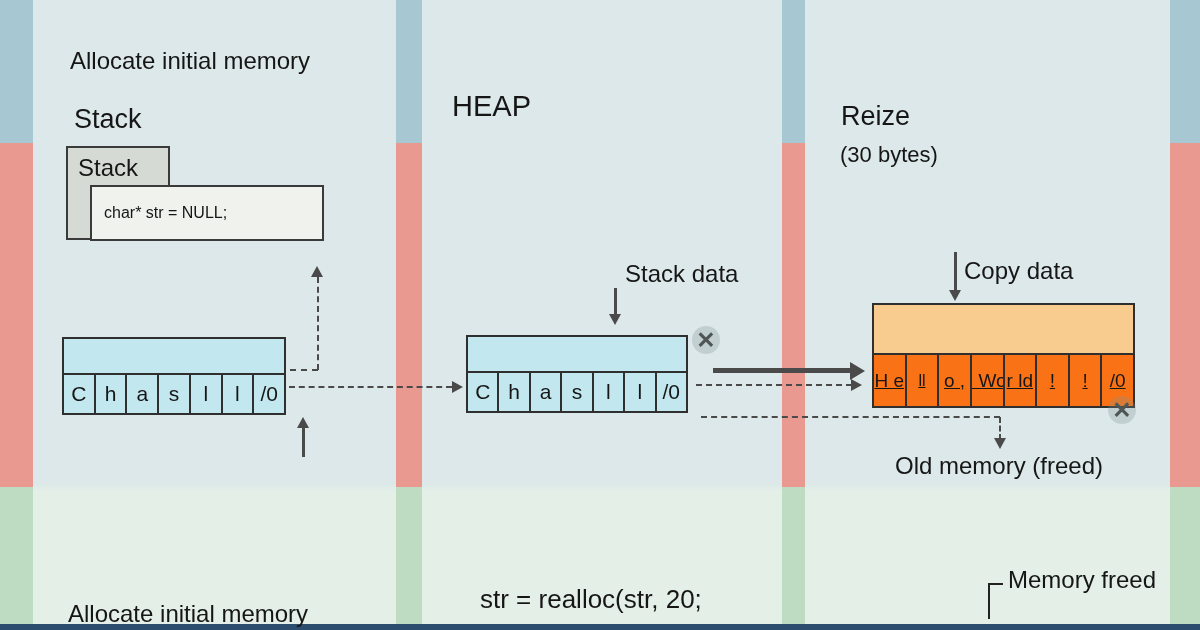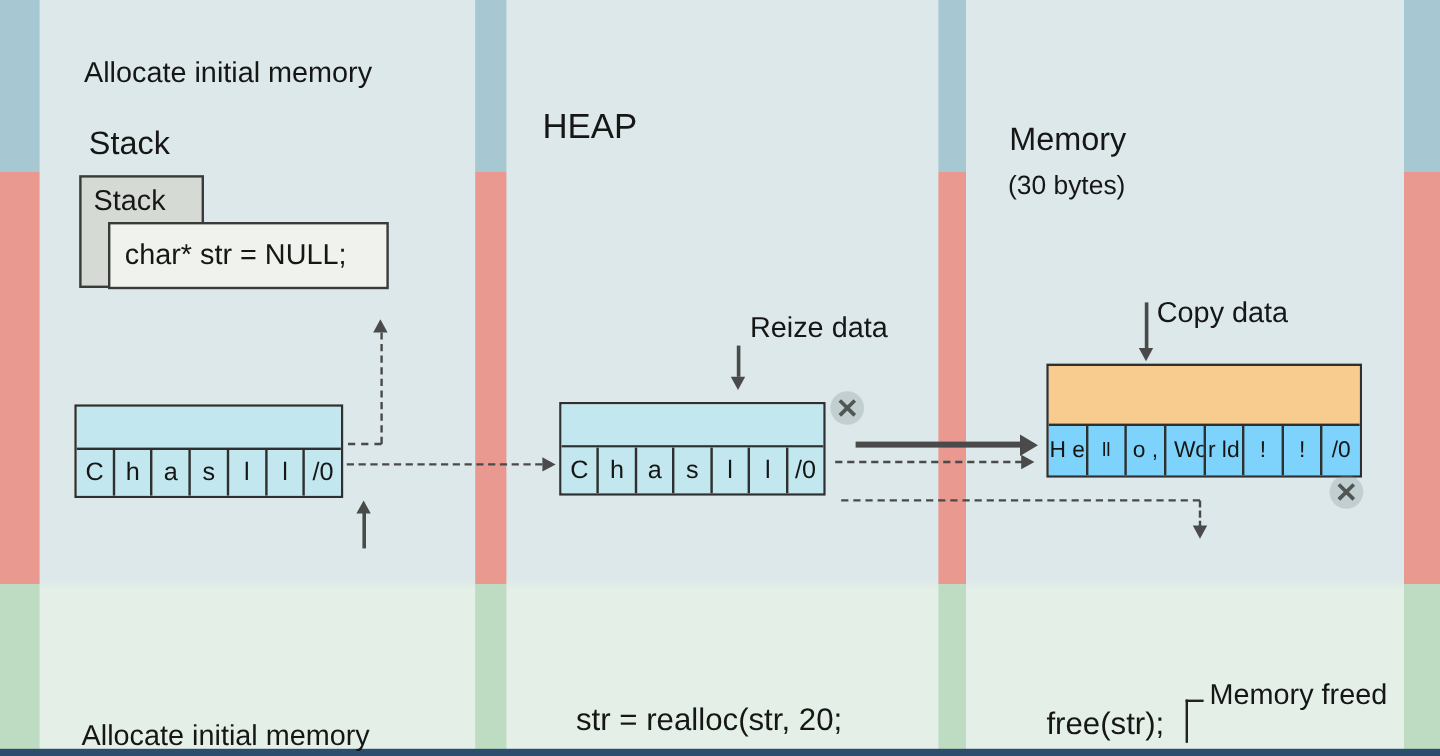--- a/index.html
+++ b/index.html
@@ -63,21 +63,21 @@
   <div class="bottom-bar"></div>
 
   <div class="txt" style="left:70px; top:47px; font-size:24px;">Allocate initial memory</div>
 
   <div class="txt h1" style="left:74px; top:104px; font-size:27px;">Stack</div>
 
   <div class="box" style="left:66px; top:146px; width:104px; height:94px; background:#d6dad5;">
     <div class="txt h1" style="left:10px; top:6px; font-size:24px;">Stack</div>
   </div>
   <div class="box" style="left:90px; top:185px; width:234px; height:56px; background:#eff2ed; display:flex; align-items:center;">
-    <span class="h1" style="font-size:24px; padding-left:12px; white-space:nowrap;">char* str = NULL;</span>
+    <span class="h1" style="font-size:16px; padding-left:12px; white-space:nowrap;">char* str = NULL;</span>
   </div>
 
 
   <div class="array" style="left:62px; top:337px; width:224px;">
     <div class="topbar" style="height:36px; background:#c2e7ee;"></div>
     <div class="row" style="height:38px; background:#c2e7ee;">
       <div class="cell">C</div>
       <div class="cell">h</div>
       <div class="cell">a</div>
       <div class="cell">s</div>
@@ -94,21 +94,21 @@
   <div class="dash-h" style="left:289px; top:386px; width:163px;"></div>
   <div class="tri right" style="left:452px; top:381px;"></div>
 
   <div class="line-v" style="left:302px; top:427px; height:30px;"></div>
   <div class="tri up" style="left:297px; top:417px;"></div>
 
   <div class="txt" style="left:68px; top:600px; font-size:24px;">Allocate initial memory</div>
 
   <div class="txt h1" style="left:452px; top:90px; font-size:29px;">HEAP</div>
 
-  <div class="txt" style="left:625px; top:260px; font-size:24px;">Reize data</div>
+  <div class="txt" style="left:625px; top:260px; font-size:24px;">Stack data</div>
   <div class="line-v" style="left:614px; top:288px; height:26px;"></div>
   <div class="tri down" style="left:609px; top:314px;"></div>
 
   <div class="array" style="left:466px; top:335px; width:222px;">
     <div class="topbar" style="height:36px; background:#c2e7ee;"></div>
     <div class="row" style="height:38px; background:#c2e7ee;">
       <div class="cell">C</div>
       <div class="cell">h</div>
       <div class="cell">a</div>
       <div class="cell">s</div>
@@ -127,42 +127,42 @@
   <div class="tri right" style="left:851px; top:379px;"></div>
 
   <div class="dash-h" style="left:701px; top:416px; width:299px;"></div>
   <div class="dash-v" style="left:999px; top:417px; height:23px;"></div>
   <div class="tri down" style="left:994px; top:438px;"></div>
 
   <div class="txt" style="left:480px; top:584px; font-size:26px;">
     <span class="h1">str</span><span> = realloc(str, 20;</span>
   </div>
 
-  <div class="txt h1" style="left:841px; top:101px; font-size:27px;">Memory</div>
+  <div class="txt h1" style="left:841px; top:101px; font-size:27px;">Reize</div>
   <div class="txt" style="left:840px; top:142px; font-size:22px;">(30 bytes)</div>
 
-  <div class="txt" style="left:964px; top:247px; font-size:24px;">Copy data</div>
+  <div class="txt" style="left:964px; top:257px; font-size:24px;">Copy data</div>
   <div class="line-v" style="left:954px; top:252px; height:38px;"></div>
   <div class="tri down" style="left:949px; top:290px;"></div>
 
   <div class="array" style="left:872px; top:303px; width:263px;">
     <div class="topbar" style="height:50px; background:#f8cc8e;"></div>
-    <div class="row" style="height:41px; background:#7dd3fc;">
+    <div class="row" style="height:51px; background:#f97316;text-decoration:underline;">
       <div class="cell" style="font-size:19px;">H e</div>
       <div class="cell" style="font-size:16px;">ll</div>
       <div class="cell" style="font-size:19px;">o ,</div>
       <div class="cell" style="font-size:19px;">I Wo</div>
       <div class="cell" style="font-size:19px;">r ld</div>
       <div class="cell" style="font-size:19px;">!</div>
       <div class="cell" style="font-size:19px;">!</div>
       <div class="cell" style="font-size:19px;">/0</div>
     </div>
   </div>
   <div class="x-icon" style="left:1108px; top:396px;">
     <span>✕</span>
   </div>
 
+  <div class="txt" style="left:895px; top:452px; font-size:24px;">Old memory (freed)</div>
 
-  <div class="txt h1" style="left:872px; top:588px; font-size:26px;">free(str);</div>
   <div class="bracket" style="left:988px; top:583px; width:15px; height:36px;"></div>
   <div class="txt" style="left:1008px; top:566px; font-size:24px;">Memory freed</div>
 
 </div>
 
 </body></html>

